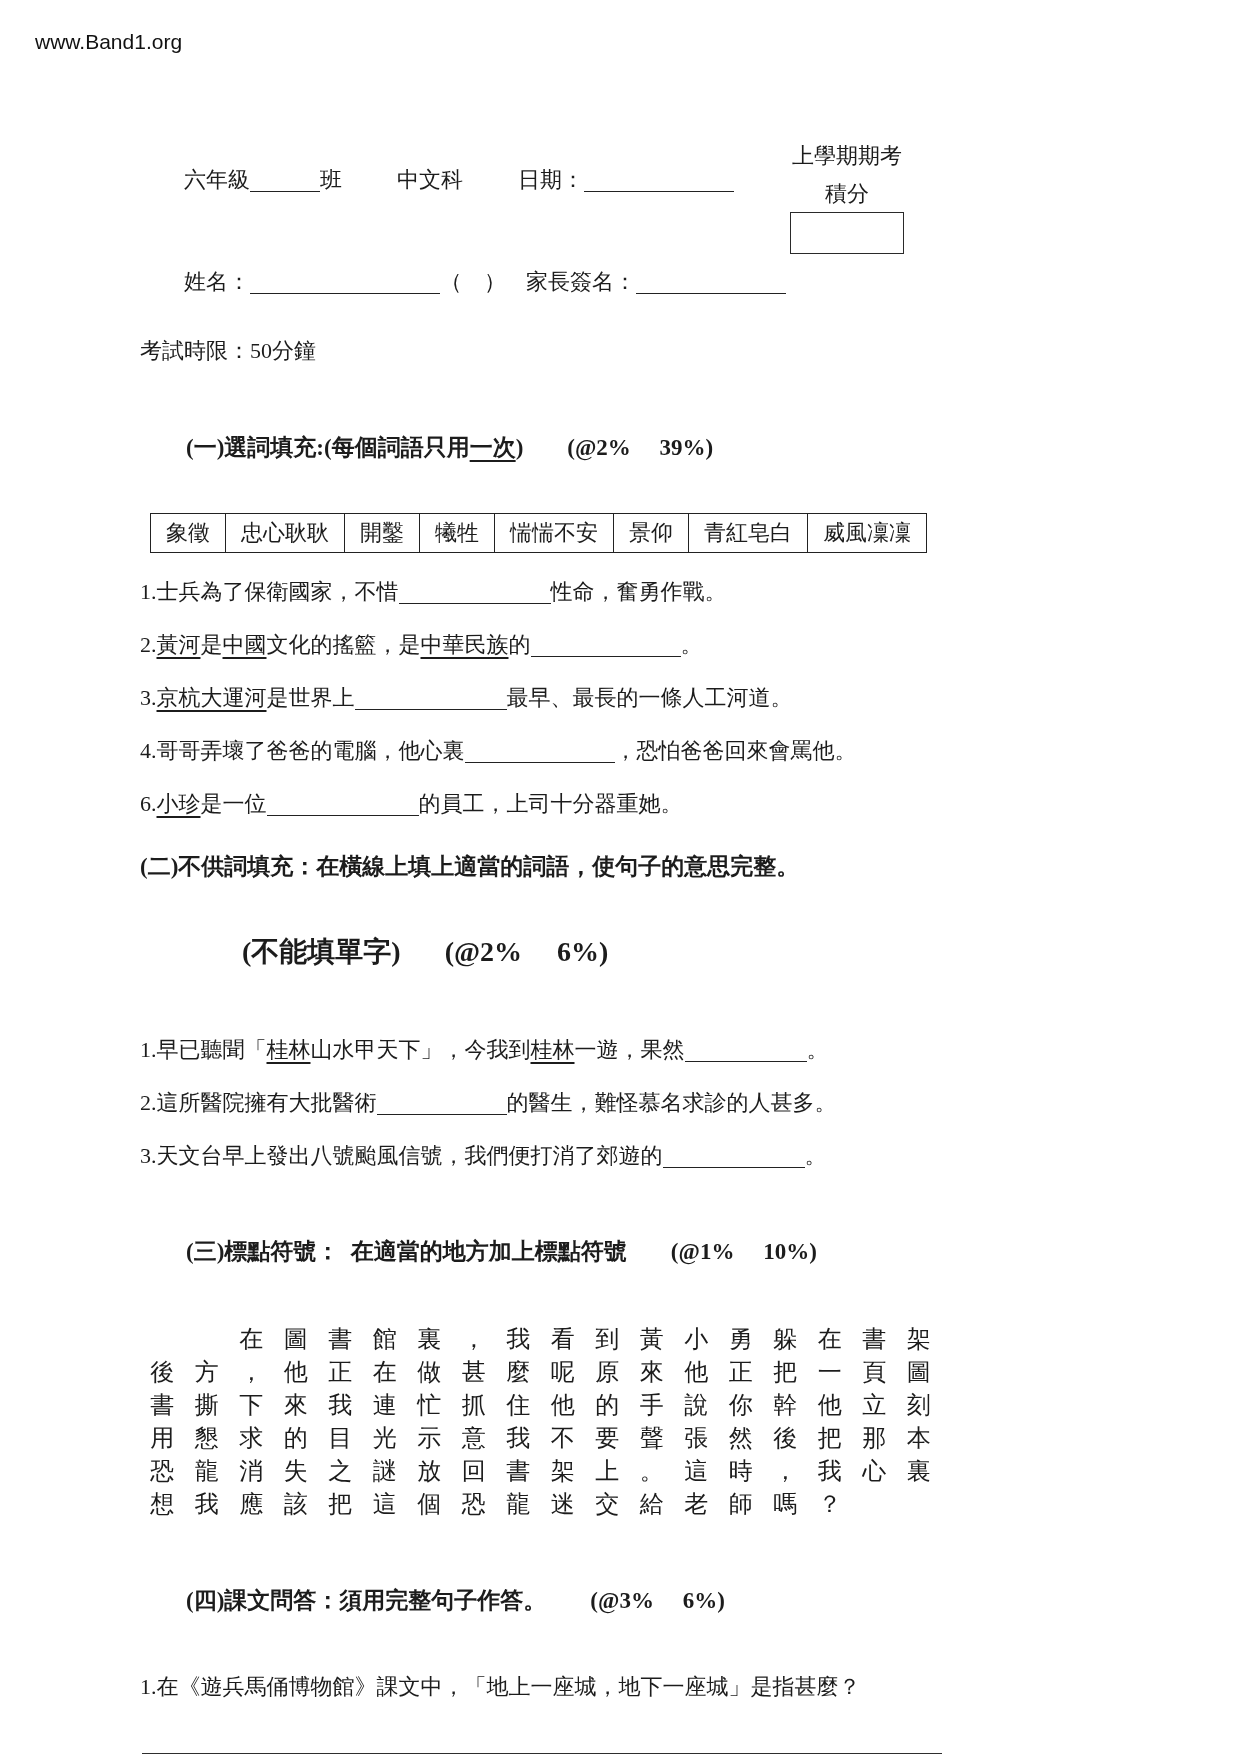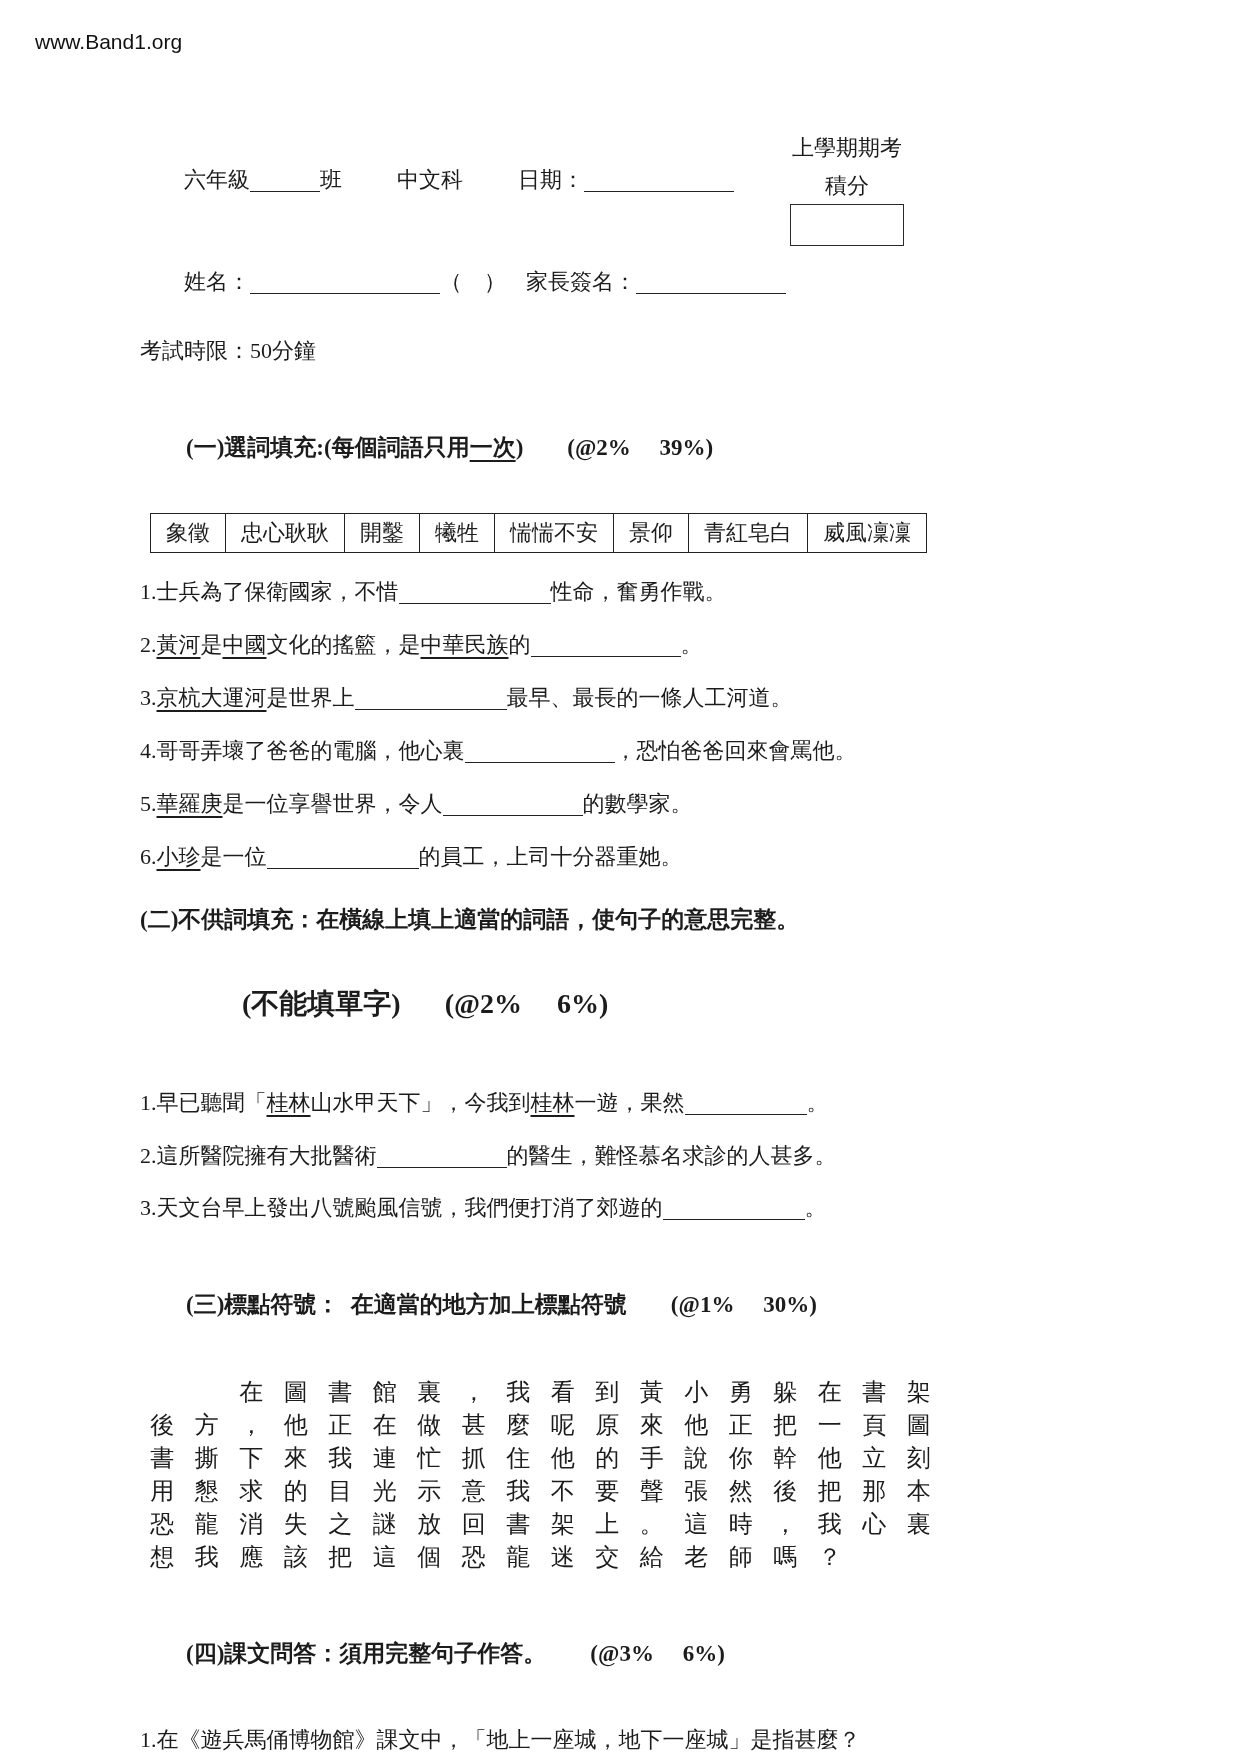--- a/index.html
+++ b/index.html
@@ -19,21 +19,21 @@
   }
   .content{
     position:absolute;left:140px;top:126px;width:822px;
     font-size:22px;line-height:1.45;
   }
   
   .hdr{position:relative;min-height:132px;}
   .hdr-right{
     position:absolute;left:636px;top:0;width:142px;text-align:center;
   }
-  .hdr-term{font-size:22px;}
+  .hdr-term{font-size:22px;margin-top:8px;}
   .hdr-scorelabel{font-size:22px;margin-top:6px;}
   .score-box{
     width:112px;height:40px;margin:2px auto 0 auto;
     border:1.6px solid #2a2a2a;background:#fff;
   }
   .hdr-row{white-space:pre;margin-top:6px;}
   .hdr-row:first-of-type{margin-top:34px;}
   .gap20{display:inline-block;width:20px;}
   .gap60{display:inline-block;width:55px;}
   
@@ -101,37 +101,36 @@
           <span class="wb-cell">犧牲</span>
           <span class="wb-cell">惴惴不安</span>
           <span class="wb-cell">景仰</span>
           <span class="wb-cell">青紅皂白</span>
           <span class="wb-cell">威風凜凜</span>
         </div>
       <div class="q"><span class="seg">1.士兵為了保衛國家，不惜</span><span class="blank" style="width: 152px;"></span><span class="seg">性命，奮勇作戰。</span></div>
       <div class="q"><span class="seg">2.</span><span class="pname">黃河</span><span class="seg">是</span><span class="pname">中國</span><span class="seg">文化的搖籃，是</span><span class="pname">中華民族</span><span class="seg">的</span><span class="blank" style="width: 150px;"></span><span class="seg">。</span></div>
       <div class="q"><span class="seg">3.</span><span class="pname">京杭大運河</span><span class="seg">是世界上</span><span class="blank" style="width: 152px;"></span><span class="seg">最早、最長的一條人工河道。</span></div>
       <div class="q"><span class="seg">4.哥哥弄壞了爸爸的電腦，他心裏</span><span class="blank" style="width: 150px;"></span><span class="seg">，恐怕爸爸回來會罵他。</span></div>
-      <div class="q"><span class="seg">5.</span><span class="pname">華羅庚</span><span class="seg">是一位享譽世界，令人</span><span class="blank" style="width: 140px;"></span><span class="seg">的數學家。</span></div>
       <div class="q"><span class="seg">6.</span><span class="pname">小珍</span><span class="seg">是一位</span><span class="blank" style="width: 152px;"></span><span class="seg">的員工，上司十分器重她。</span></div>
     </div>
 
     <div style="margin-top:14px;">
       <div class="sec-title">(二)不供詞填充：在橫線上填上適當的詞語，使句子的意思完整。</div>
       <div class="sec-sub">
         <span>(不能填單字)</span><span class="marks">(@2%　 6%)</span>
       </div>
       <div class="q"><span class="seg">1.早已聽聞「</span><span class="pname">桂林</span><span class="seg">山水甲天下」，今我到</span><span class="pname">桂林</span><span class="seg">一遊，果然</span><span class="blank" style="width: 122px;"></span><span class="seg">。</span></div>
       <div class="q"><span class="seg">2.這所醫院擁有大批醫術</span><span class="blank" style="width: 130px;"></span><span class="seg">的醫生，難怪慕名求診的人甚多。</span></div>
       <div class="q"><span class="seg">3.天文台早上發出八號颱風信號，我們便打消了郊遊的</span><span class="blank" style="width: 142px;"></span><span class="seg">。</span></div>
     </div>
 
     <div style="margin-top:10px;">
       <div class="sec-title">
-        <span>(三)標點符號：  在適當的地方加上標點符號</span><span class="marks">(@1%　 30%)</span>
+        <span>(三)標點符號：  在適當的地方加上標點符號</span><span class="marks">(@1%　 10%)</span>
       </div>
       <div class="grid-wrap">
         <div class="grid-line grid-indent"><span>在</span><span>圖</span><span>書</span><span>館</span><span>裏</span><span>，</span><span>我</span><span>看</span><span>到</span><span>黃</span><span>小</span><span>勇</span><span>躲</span><span>在</span><span>書</span><span>架</span></div>
         <div class="grid-line"><span>後</span><span>方</span><span>，</span><span>他</span><span>正</span><span>在</span><span>做</span><span>甚</span><span>麼</span><span>呢</span><span>原</span><span>來</span><span>他</span><span>正</span><span>把</span><span>一</span><span>頁</span><span>圖</span></div>
         <div class="grid-line"><span>書</span><span>撕</span><span>下</span><span>來</span><span>我</span><span>連</span><span>忙</span><span>抓</span><span>住</span><span>他</span><span>的</span><span>手</span><span>說</span><span>你</span><span>幹</span><span>他</span><span>立</span><span>刻</span></div>
         <div class="grid-line"><span>用</span><span>懇</span><span>求</span><span>的</span><span>目</span><span>光</span><span>示</span><span>意</span><span>我</span><span>不</span><span>要</span><span>聲</span><span>張</span><span>然</span><span>後</span><span>把</span><span>那</span><span>本</span></div>
         <div class="grid-line"><span>恐</span><span>龍</span><span>消</span><span>失</span><span>之</span><span>謎</span><span>放</span><span>回</span><span>書</span><span>架</span><span>上</span><span>。</span><span>這</span><span>時</span><span>，</span><span>我</span><span>心</span><span>裏</span></div>
         <div class="grid-line"><span>想</span><span>我</span><span>應</span><span>該</span><span>把</span><span>這</span><span>個</span><span>恐</span><span>龍</span><span>迷</span><span>交</span><span>給</span><span>老</span><span>師</span><span>嗎</span><span>？</span></div>
       </div>
     </div>

